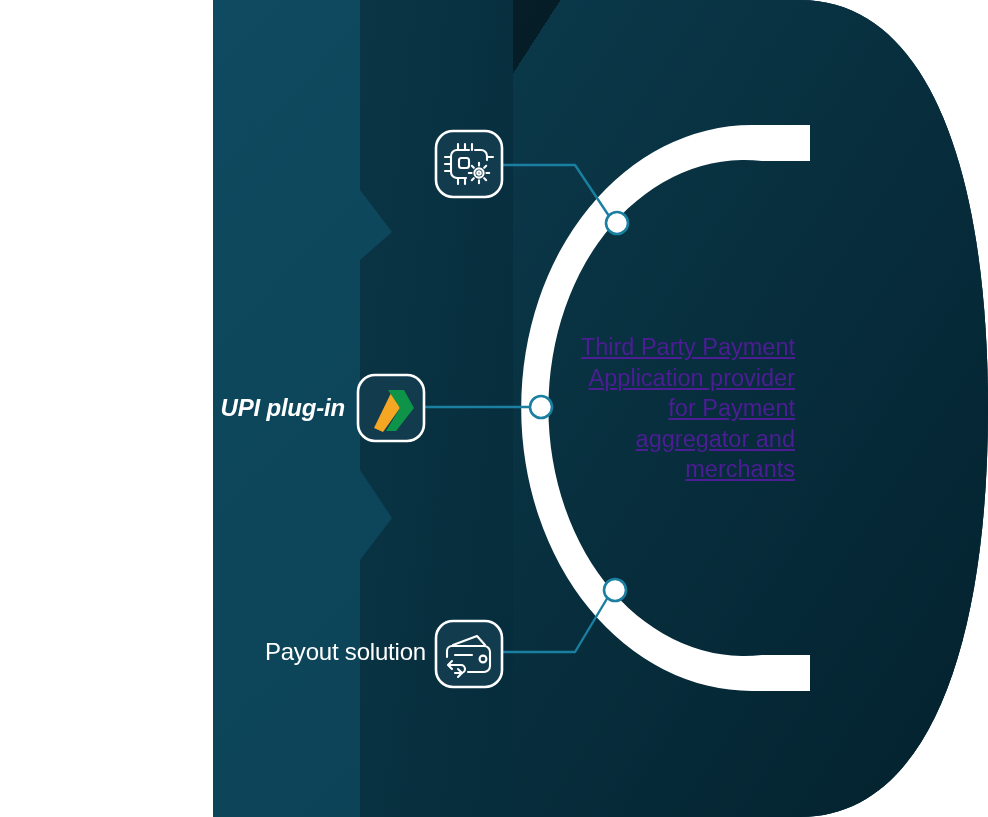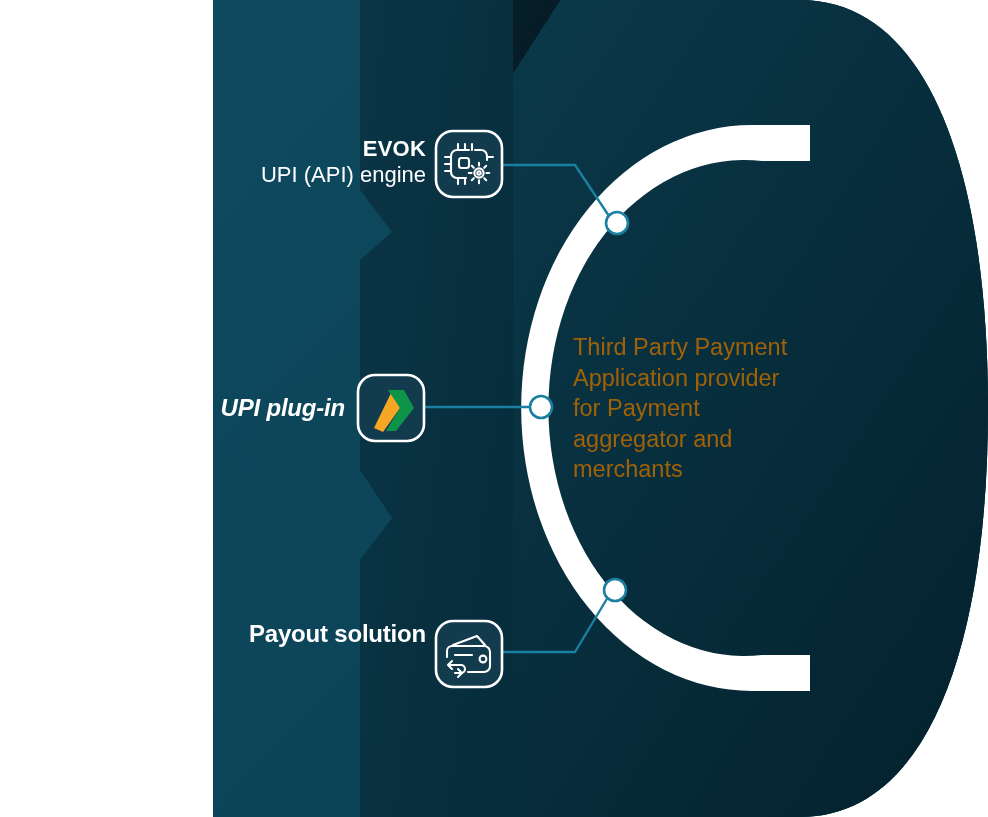--- a/index.html
+++ b/index.html
@@ -57,35 +57,37 @@
     left: 120px;
     top: 394px;
     width: 225px;
     font-size: 24px;
     font-weight: bold;
     letter-spacing: -.2px;
     font-style: italic;
   }
   #payout-label {
     left: 120px;
-    top: 620px;
+    top: 638px;
     width: 306px;
     font-size: 24px;
-    font-weight: bold;
+    font-weight: normal;
     letter-spacing: -.2px;
   }
   #center-text {
     position: absolute;
     left: 573px;
     top: 332px;
     width: 222px;
-    color: #a16207;
+    text-align: right;
+    color: #4c1d95;
     font-size: 23.5px;
     line-height: 30.5px;
     white-space: pre-line;
+    text-decoration: underline;
     -webkit-font-smoothing: antialiased;
   }
 </style>
 </head>
 <body>
 
 <div id="stage">
 
   <svg id="diagram-svg" viewBox="0 0 988 817">
     <defs>
@@ -202,24 +204,20 @@
 
         <circle cx="483" cy="659" r="3.4"></circle>
 
         <path d="M449,665 L461,665 A4,4 0 0 1 461,673 L455,673"></path>
         <path d="M452,661 L448,665 L452,669"></path>
         <path d="M458,669 L462,673 L458,677"></path>
       </g>
     </g>
   </svg>
 
-  <div class="lbl" id="evok-label">
-    <span id="evok-title">EVOK</span>
-    <span id="evok-sub">UPI (API) engine</span>
-  </div>
 
   <div class="lbl lbl-strong" id="upi-label">UPI plug-in</div>
 
   <div class="lbl lbl-strong" id="payout-label">Payout solution</div>
 
   <div id="center-text">Third Party Payment
 Application provider
 for Payment
 aggregator and
 merchants</div>

